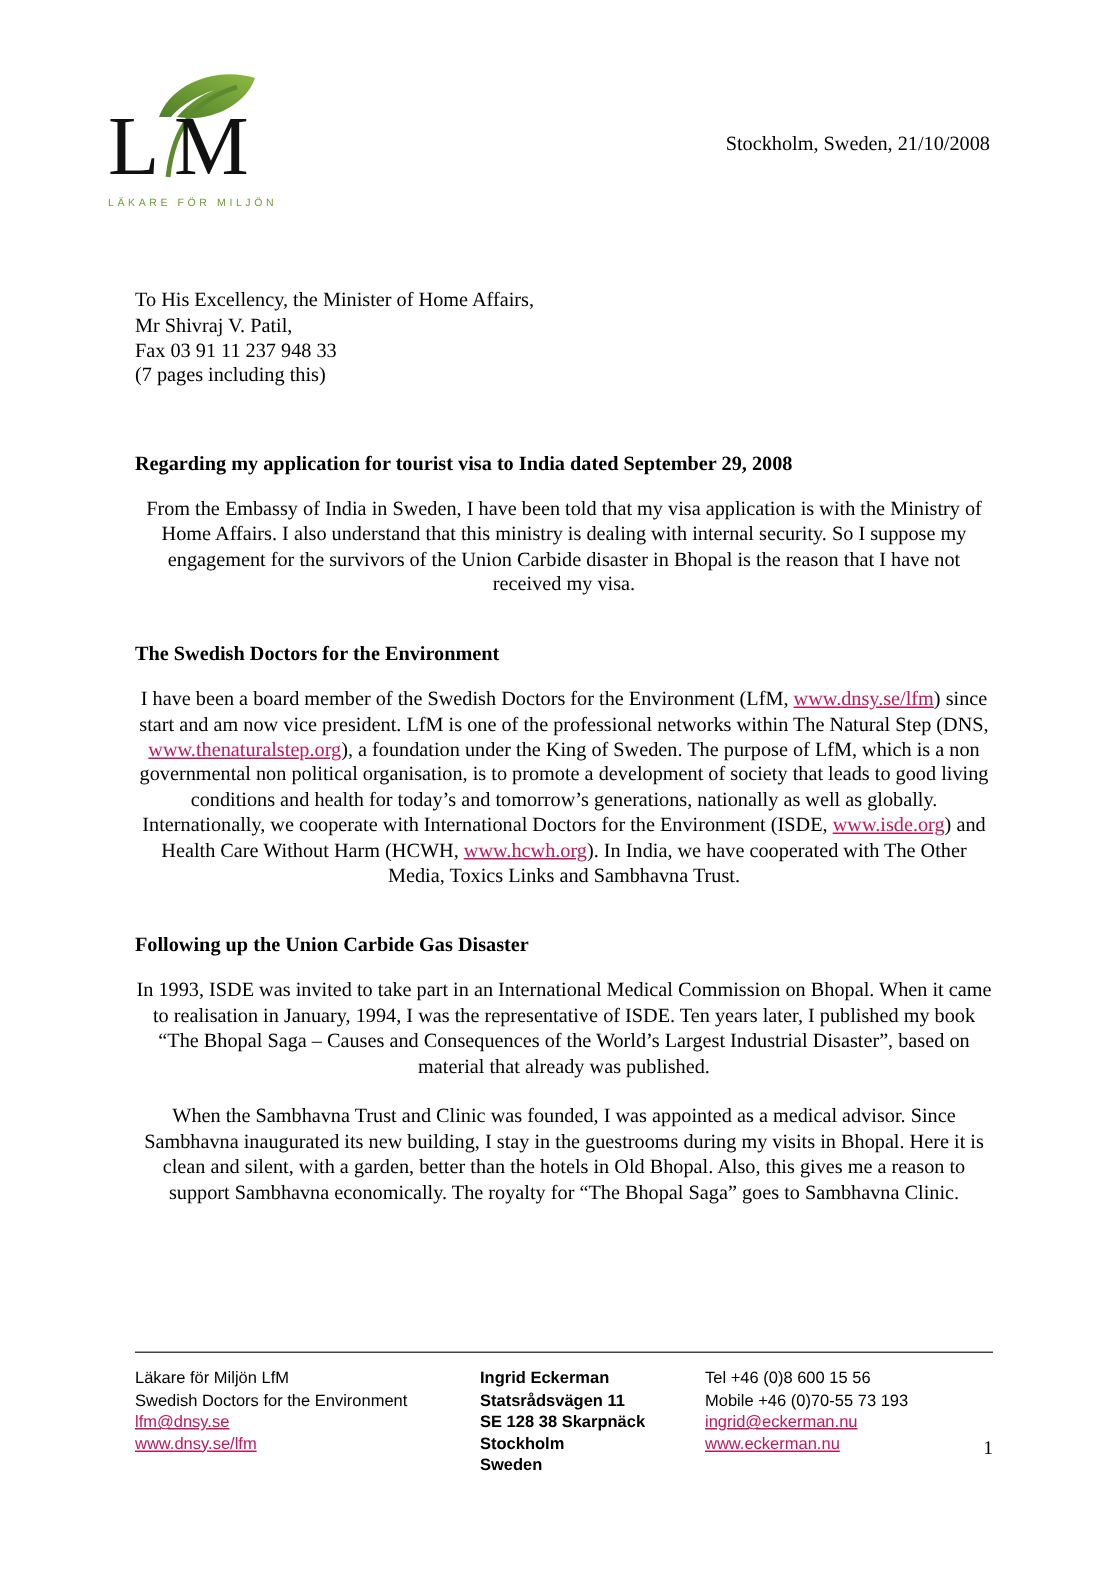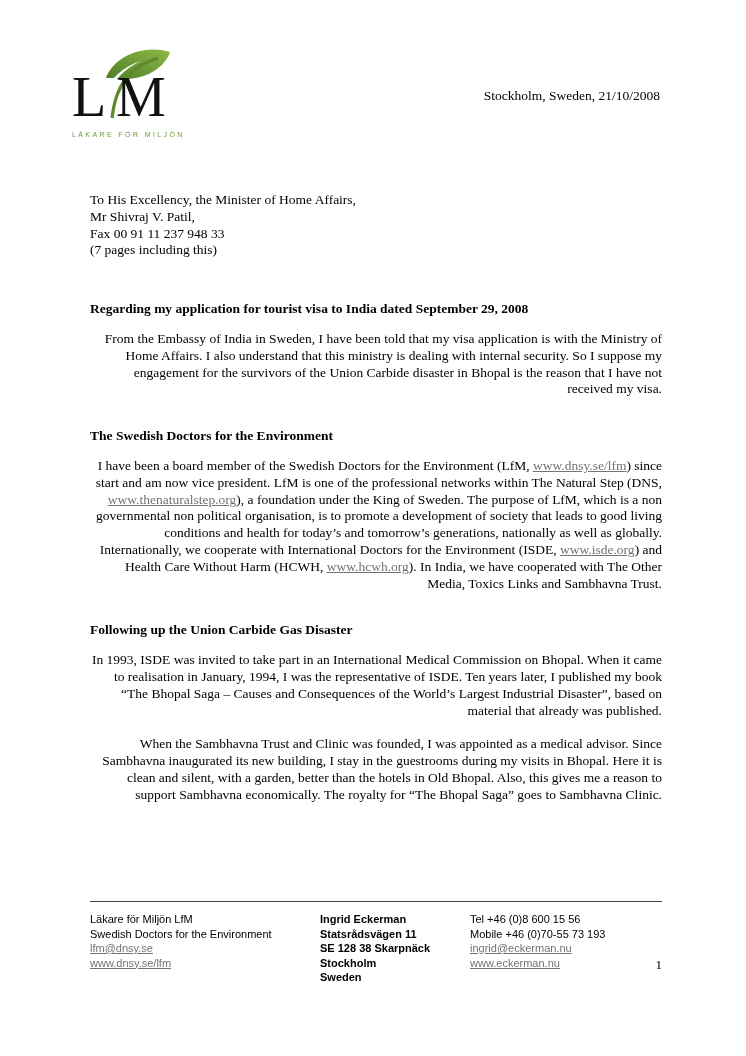--- a/index.html
+++ b/index.html
@@ -42,23 +42,23 @@
     line-height: 16.8px;
   }
   .recipient { margin-bottom: 42px; font-family: Liberation Serif, serif; }
   .section-heading {
     font-weight: bold;
     font-size: 13.5px;
     margin-top: 30px;
     margin-bottom: 13px;
   }
   .section-heading.first { margin-top: 12px; }
-  .paragraph { margin-bottom: 17px; text-align: right; }
+  .paragraph { margin-bottom: 17px; text-align: center; }
   a.doc-link, a.footer-link {
-    color: #737373;
+    color: #be185d;
     text-decoration: underline;
     cursor: pointer;
   }
   
   .footer {
     position: absolute;
     left: 90px;
     right: 84px;
     top: 901px;
     border-top: 1px solid #444;
@@ -103,21 +103,21 @@
     <div class="logo-tagline">LÄKARE FÖR MILJÖN</div>
   </div>
 
   <div class="dateline">Stockholm, Sweden, 21/10/2008</div>
 
   <div class="content">
 
     <div class="recipient">
       <div>To His Excellency, the Minister of Home Affairs,</div>
       <div>Mr Shivraj V. Patil,</div>
-      <div>Fax 00 91 11 237 948 33</div>
+      <div>Fax 03 91 11 237 948 33</div>
       <div>(7 pages including this)</div>
     </div>
 
     <div class="section-heading first">Regarding my application for tourist visa to India dated September 29, 2008</div>
     <p class="paragraph">From the Embassy of India in Sweden, I have been told that my visa application is with the Ministry of Home Affairs. I also understand that this ministry is dealing with internal security. So I suppose my engagement for the survivors of the Union Carbide disaster in Bhopal is the reason that I have not received my visa.</p>
 
     <div class="section-heading">The Swedish Doctors for the Environment</div>
     <p class="paragraph">I have been a board member of the Swedish Doctors for the Environment (LfM, <a href="#" class="doc-link">www.dnsy.se/lfm</a>) since start and am now vice president. LfM is one of the professional networks within The Natural Step (DNS, <a href="#" class="doc-link">www.thenaturalstep.org</a>), a foundation under the King of Sweden. The purpose of LfM, which is a non governmental non political organisation, is to promote a development of society that leads to good living conditions and health for today’s and tomorrow’s generations, nationally as well as globally. Internationally, we cooperate with International Doctors for the Environment (ISDE, <a href="#" class="doc-link">www.isde.org</a>) and Health Care Without Harm (HCWH, <a href="#" class="doc-link">www.hcwh.org</a>). In India, we have cooperated with The Other Media, Toxics Links and Sambhavna Trust.</p>
 
     <div class="section-heading">Following up the Union Carbide Gas Disaster</div>

